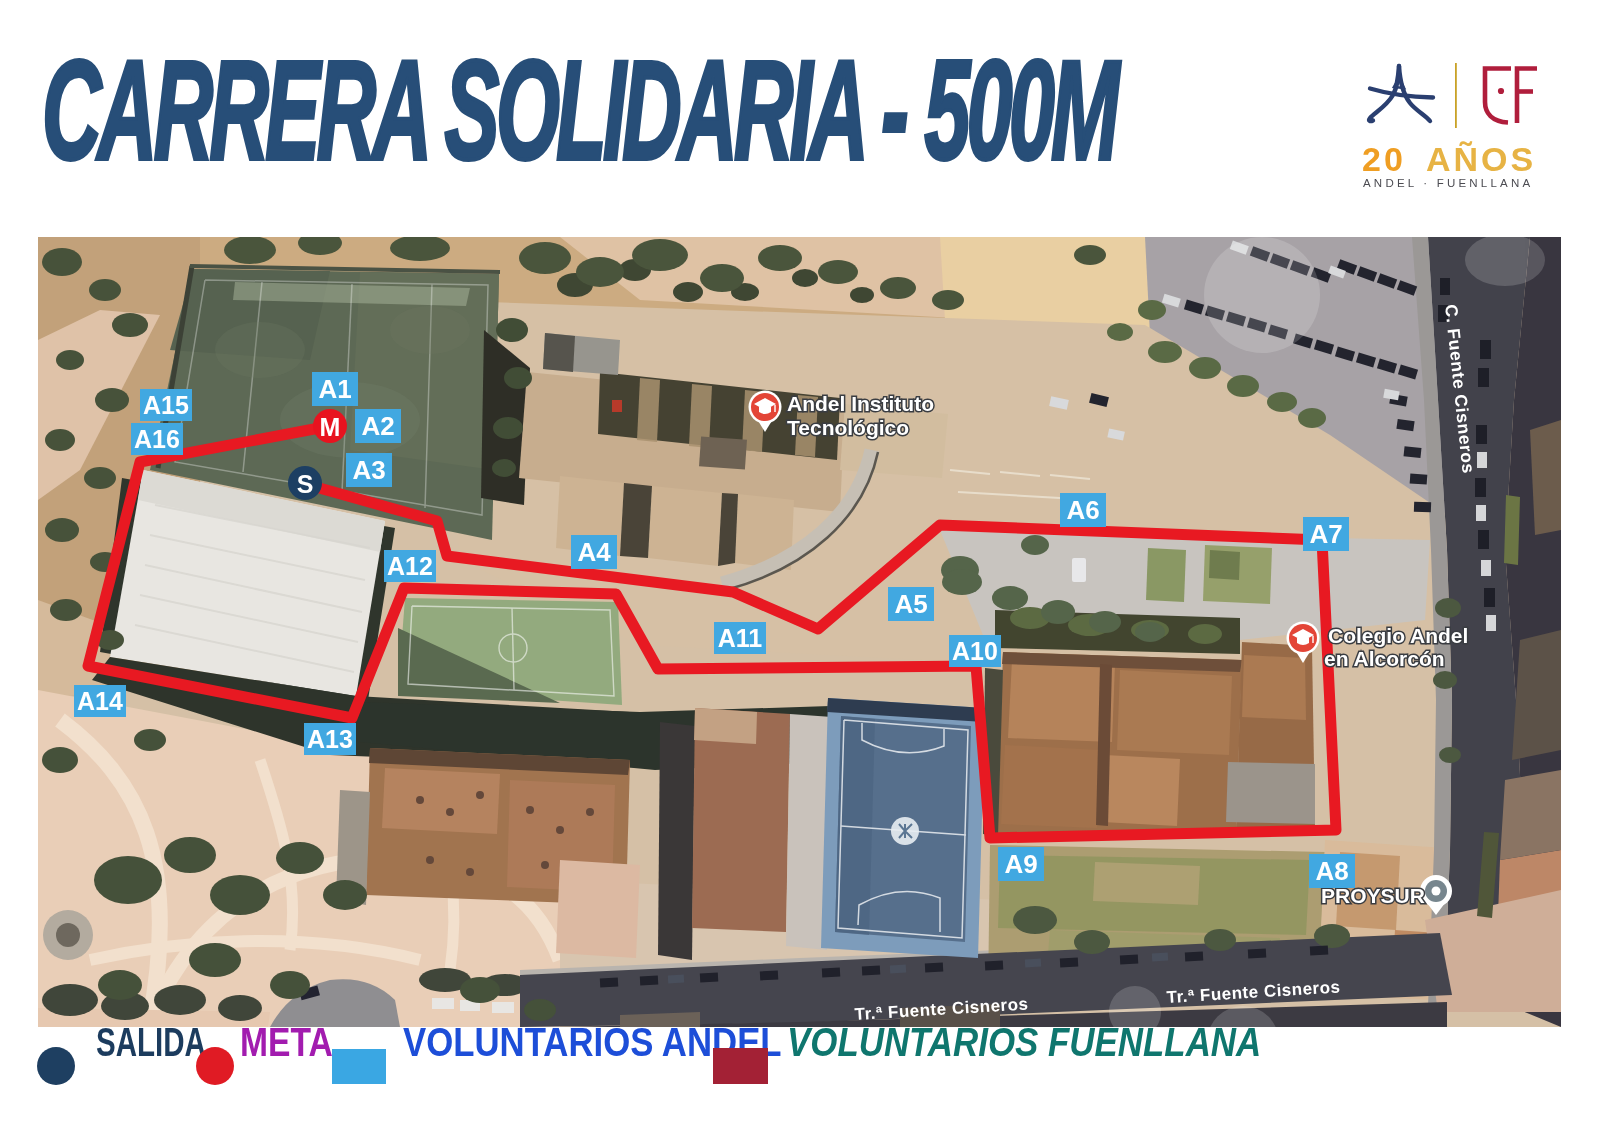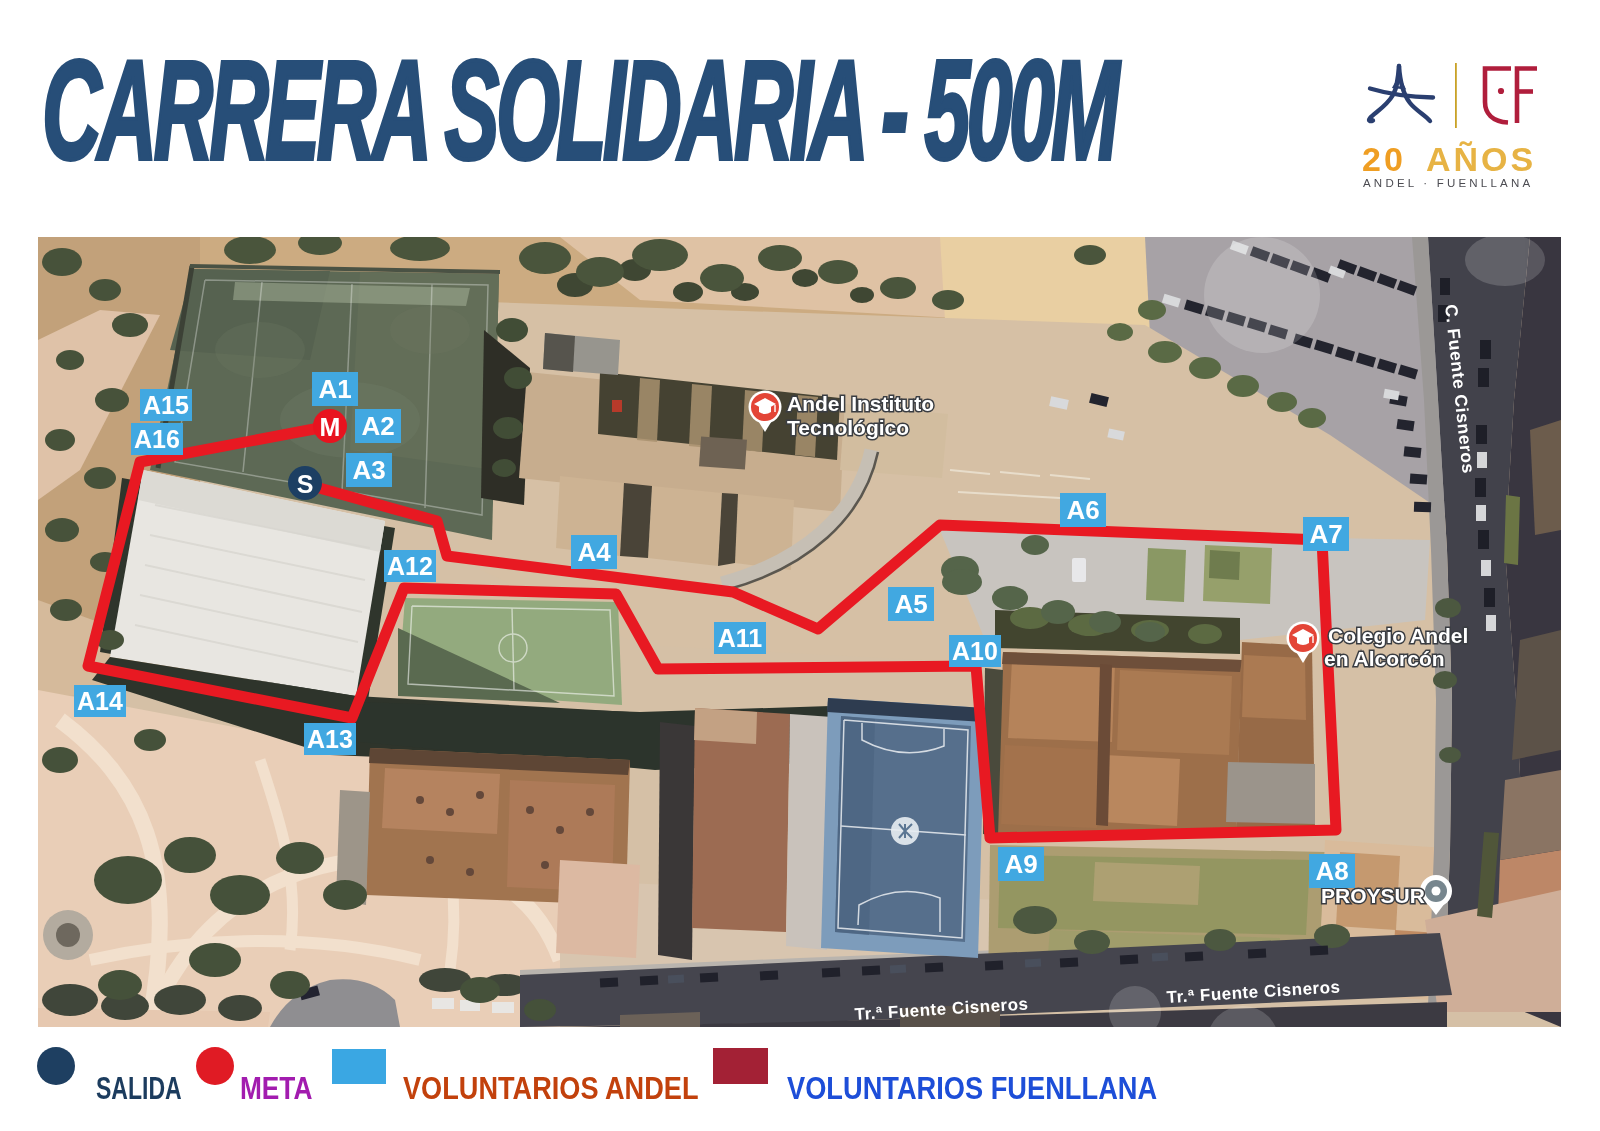--- a/index.html
+++ b/index.html
@@ -5,21 +5,21 @@
   html,body{margin:0;padding:0;}
   body{width:1600px;height:1131px;background:#ffffff;font-family:"Liberation Sans",sans-serif;position:relative;overflow:hidden;}
   .abs{position:absolute;}
   #title{
     position:absolute;left:42px;top:40px;
     font-size:141px;font-weight:bold;font-style:italic;
     color:#274e78;letter-spacing:-6px;white-space:nowrap;
     -webkit-text-stroke:4px #274e78;
     transform:scaleX(0.5827);transform-origin:left top;line-height:1;
   }
-  .legend{position:absolute;top:1070px;font-weight:bold;font-size:32px;white-space:nowrap;}
+  .legend{position:absolute;top:1019px;font-weight:bold;font-size:41px;white-space:nowrap;}
   .legend .txt{display:inline-block;transform-origin:left center;}
 </style>
 </head>
 <body>
 
 <div id="title">CARRERA SOLIDARIA - 500M</div>
 
 <svg class="abs" style="left:1340px;top:50px" width="230" height="150" viewBox="0 0 230 150">
 
   <g fill="none" stroke="#2a3f70" stroke-width="4.4" stroke-linecap="round">
@@ -591,17 +591,17 @@
 <div class="abs" style="left:37px;top:1047px;width:38px;height:38px;border-radius:50%;background:#1e3f61;"></div>
 
 <div class="legend" style="left:96px;color:#1c3c5e;"><span class="txt" style="transform:scaleX(0.72)">SALIDA</span></div>
 
 <div class="abs" style="left:196px;top:1047px;width:38px;height:38px;border-radius:50%;background:#e01b24;"></div>
 
 <div class="legend" style="left:240px;color:#a21caf;"><span class="txt" style="transform:scaleX(0.82)">META</span></div>
 
 <div class="abs" style="left:332px;top:1049px;width:54px;height:35px;background:#3aa7e3;"></div>
 
-<div class="legend" style="left:403px;color:#c2410c;"><span class="txt" style="transform:scaleX(0.848)">VOLUNTARIOS ANDEL</span></div>
+<div class="legend" style="left:403px;color:#1d4ed8;"><span class="txt" style="transform:scaleX(0.848)">VOLUNTARIOS ANDEL</span></div>
 
 <div class="abs" style="left:713px;top:1048px;width:55px;height:36px;background:#a32135;"></div>
 
-<div class="legend" style="left:787px;color:#1d4ed8;"><span class="txt" style="transform:scaleX(0.851)">VOLUNTARIOS FUENLLANA</span></div>
+<div class="legend" style="left:787px;color:#0f766e;font-style:italic;"><span class="txt" style="transform:scaleX(0.851)">VOLUNTARIOS FUENLLANA</span></div>
 
 </body></html>

